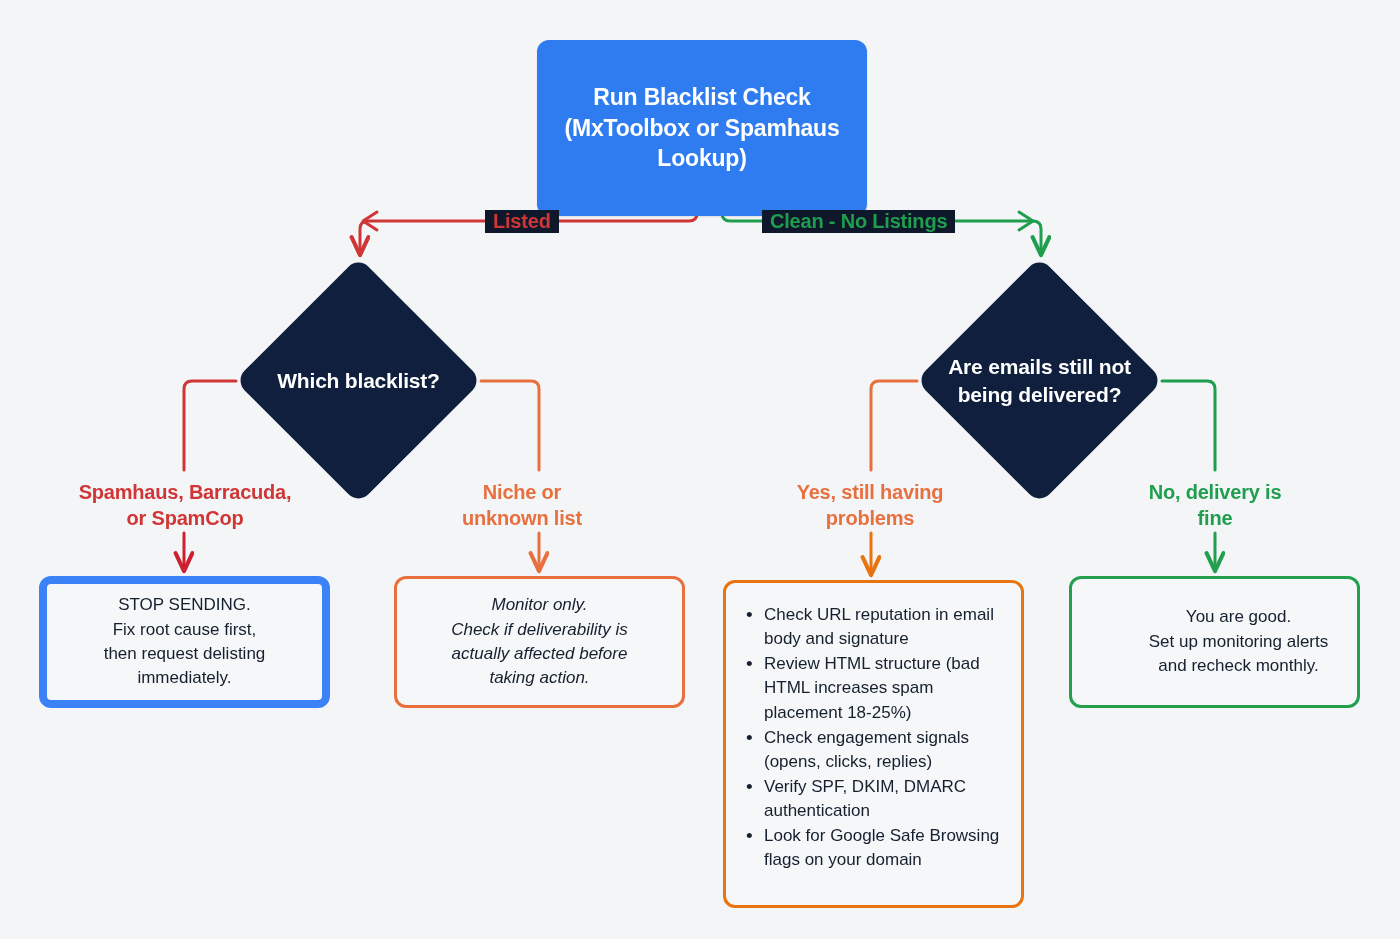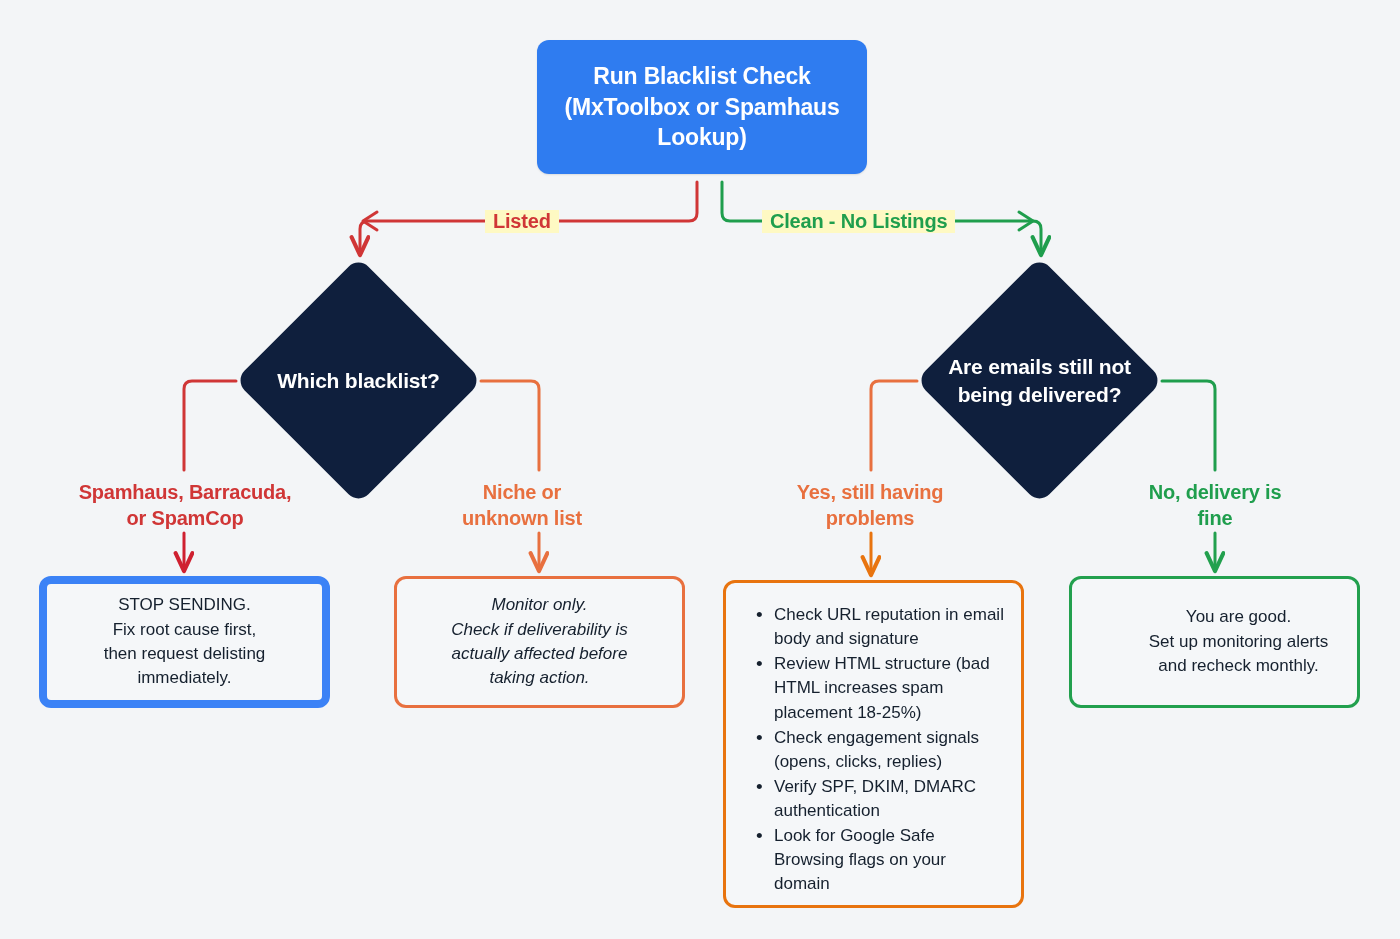--- a/index.html
+++ b/index.html
@@ -29,21 +29,21 @@
 
   
   .node {
     position: absolute;
   }
 
   .start-box {
     left: 537px;
     top: 40px;
     width: 330px;
-    height: 134px;
+    height: 176px;
     background: #2f7cf0;
     border-radius: 12px;
     display: flex;
     align-items: center;
     justify-content: center;
     text-align: center;
     color: #ffffff;
     font-weight: bold;
     font-size: 23px;
     line-height: 1.32;
@@ -83,21 +83,21 @@
   #diamond-left  { left: 236px; top: 258px; }
   #diamond-right { left: 917px; top: 258px; }
 
   
   .edge-label {
     position: absolute;
     font-weight: bold;
     font-size: 20px;
     letter-spacing: -0.2px;
     white-space: nowrap;
-    background: #fef9c3;
+    background: #0f172a;
     padding: 0 8px;
   }
   #label-listed {
     left: 485px; top: 210px;
     color: #d03636;
   }
   #label-clean {
     left: 762px; top: 210px;
     color: #1f9e4d;
   }
@@ -157,21 +157,21 @@
     left: 394px; top: 576px;
     width: 291px; height: 132px;
     border: 3px solid #e8703f;
     font-style: italic;
   }
   #box-checklist {
     left: 723px; top: 580px;
     width: 301px; height: 328px;
     border: 3px solid #e8740f;
     align-items: flex-start;
-    padding: 20px 16px 16px 26px;
+    padding: 20px 16px 16px 16px;
   }
   #box-good {
     left: 1069px; top: 576px;
     width: 291px; height: 132px;
     border: 3px solid #22a04e;
     padding-left: 48px;
   }
 
   .checklist {
     list-style: none;

